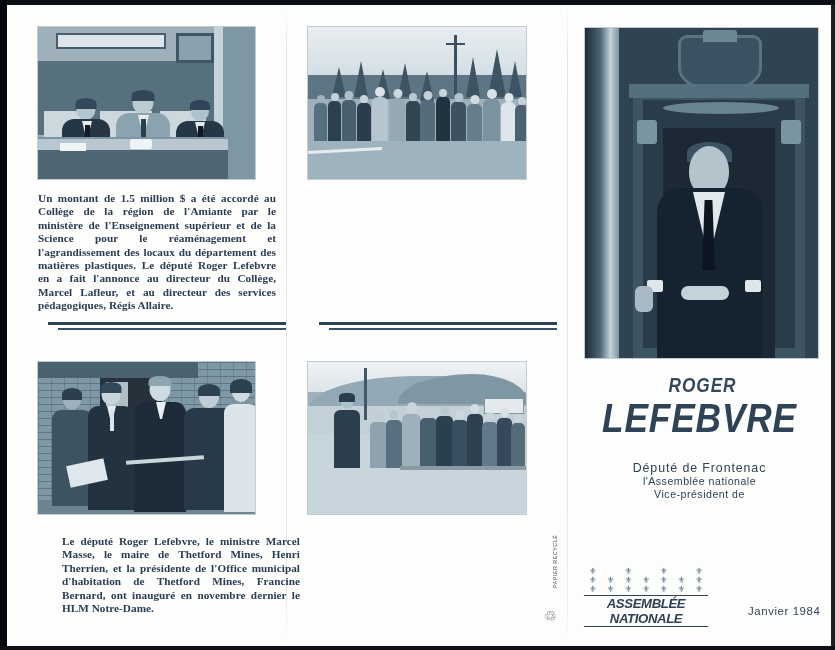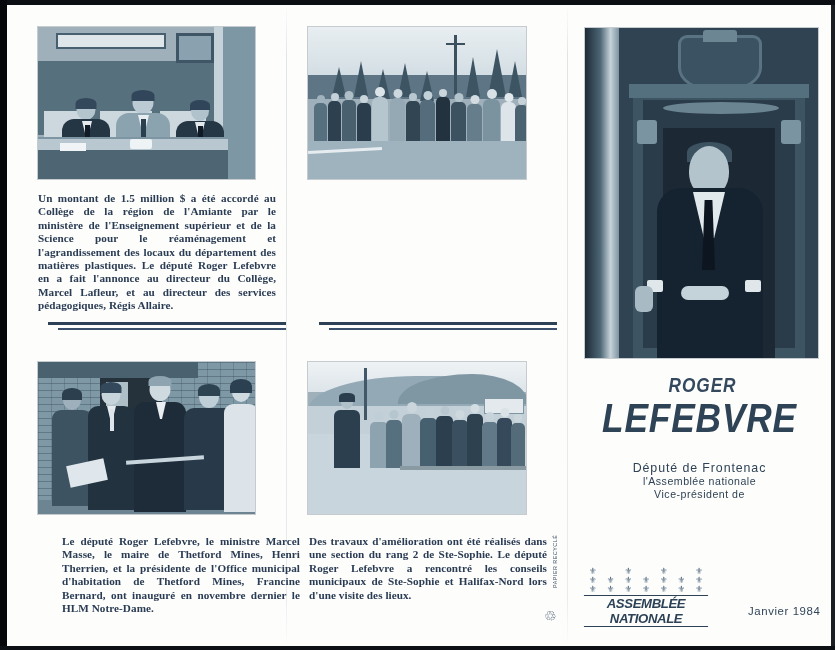--- a/index.html
+++ b/index.html
@@ -688,21 +688,20 @@
       <div class="p-cuff cuff-r"></div>
       <div class="p-hands"></div>
       <div class="p-handside"></div>
     </div>
 
     <div class="caption" id="caption-college">Un montant de 1.5 million $ a été accordé au Collège de la région de l'Amiante par le ministère de l'Enseignement supérieur et de la Science pour le réaménagement et l'agrandissement des locaux du département des matières plastiques. Le député Roger Lefebvre en a fait l'annonce au directeur du Collège, Marcel Lafleur, et au directeur des services pédagogiques, Régis Allaire.</div>
 
 
     <div class="caption" id="caption-hlm">Le député Roger Lefebvre, le ministre Marcel Masse, le maire de Thetford Mines, Henri Therrien, et la présidente de l'Office municipal d'habitation de Thetford Mines, Francine Bernard, ont inauguré en novembre dernier le HLM Notre-Dame.</div>
 
-    <div class="caption" id="caption-stesophie">Des travaux d'amélioration ont été réalisés dans une section du rang 2 de Ste-Sophie. Le député Roger Lefebvre a rencontré les conseils municipaux de Ste-Sophie et Halifax-Nord lors d'une visite des lieux.</div>
 
     <div class="rule-group" id="rule-left">
       <div class="rule-a"></div>
       <div class="rule-b"></div>
     </div>
     <div class="rule-group" id="rule-middle">
       <div class="rule-a"></div>
       <div class="rule-b"></div>
     </div>
 

